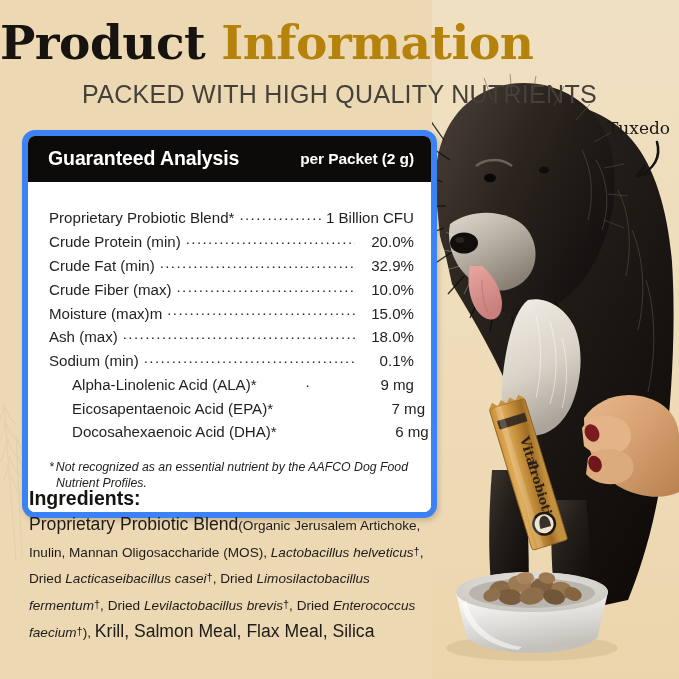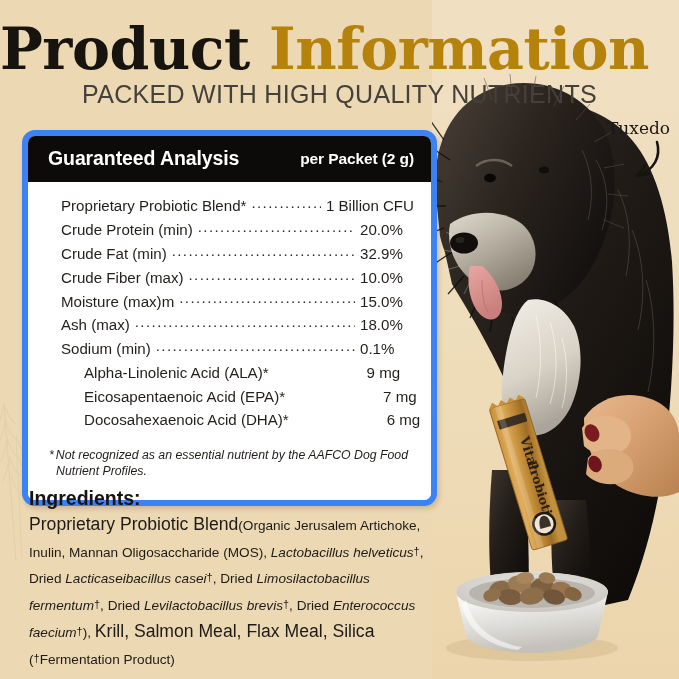--- a/index.html
+++ b/index.html
@@ -41,24 +41,24 @@
     height: 679px;
     overflow: hidden;
   }
 
   
   .title {
     position: absolute;
     top: 18px;
     left: 0;
     width: 556px;
-    text-align: right;
+    text-align: left;
     font-family: "DejaVu Serif", "Liberation Serif", serif;
     font-weight: 700;
-    font-size: 57px;
+    font-size: 47px;
     letter-spacing: -0.5px;
     line-height: 1.08;
     color: #17140f;
     white-space: nowrap;
   }
   .title .accent { color: #b5820c; }
 
   .subtitle {
     position: absolute;
     top: 80px;
@@ -115,23 +115,22 @@
     font-weight: 700;
     letter-spacing: -0.1px;
   }
   .ga-head-unit {
     font-size: 15.5px;
     font-weight: 700;
     letter-spacing: -0.1px;
   }
 
   .ga-body {
-    padding: 11px 17px 6px 21px;
+    padding: 23px 17px 6px 21px;
     background: #ffffff;
-    margin-left: 12px;
   }
 
   .ga-row {
     display: flex;
     align-items: baseline;
     font-size: 15.1px;
     color: #221f1b;
     line-height: 1.0;
     padding: 3.3px 0;
     white-space: nowrap;
@@ -151,21 +150,21 @@
     position: absolute;
     left: 0;
     bottom: 0.07em;
     letter-spacing: 1.4px;
     color: #2c2925;
     font-size: 15.1px;
     white-space: nowrap;
   }
   .ga-value {
     flex: 0 0 auto;
-    text-align: left;
+    text-align: right;
     min-width: 54px;
   }
 
   .ga-note {
     font-family: "Liberation Sans", sans-serif;
     font-style: italic;
     font-size: 12.3px;
     line-height: 1.34;
     color: #201d19;
     padding: 10px 20px 20px 21px;
@@ -524,19 +523,16 @@
     </div>
 
     <div class="ing-line">
       <span class="sm it">fermentum</span><span class="sm dag">†</span><span class="sm">, Dried </span><span class="sm it">Levilactobacillus brevis</span><span class="sm dag">†</span><span class="sm">, Dried </span><span class="sm it">Enterococcus</span>
     </div>
 
     <div class="ing-line">
       <span class="sm it">faecium</span><span class="sm dag">†</span><span class="sm">), </span><span class="big">Krill, Salmon Meal, Flax Meal, Silica</span>
     </div>
 
-    <div class="ing-line">
-      <span class="sm">(</span><span class="sm dag">†</span><span class="sm">Fermentation Product)</span>
-    </div>
 
   </div>
 
 </div>
 
 </body></html>

